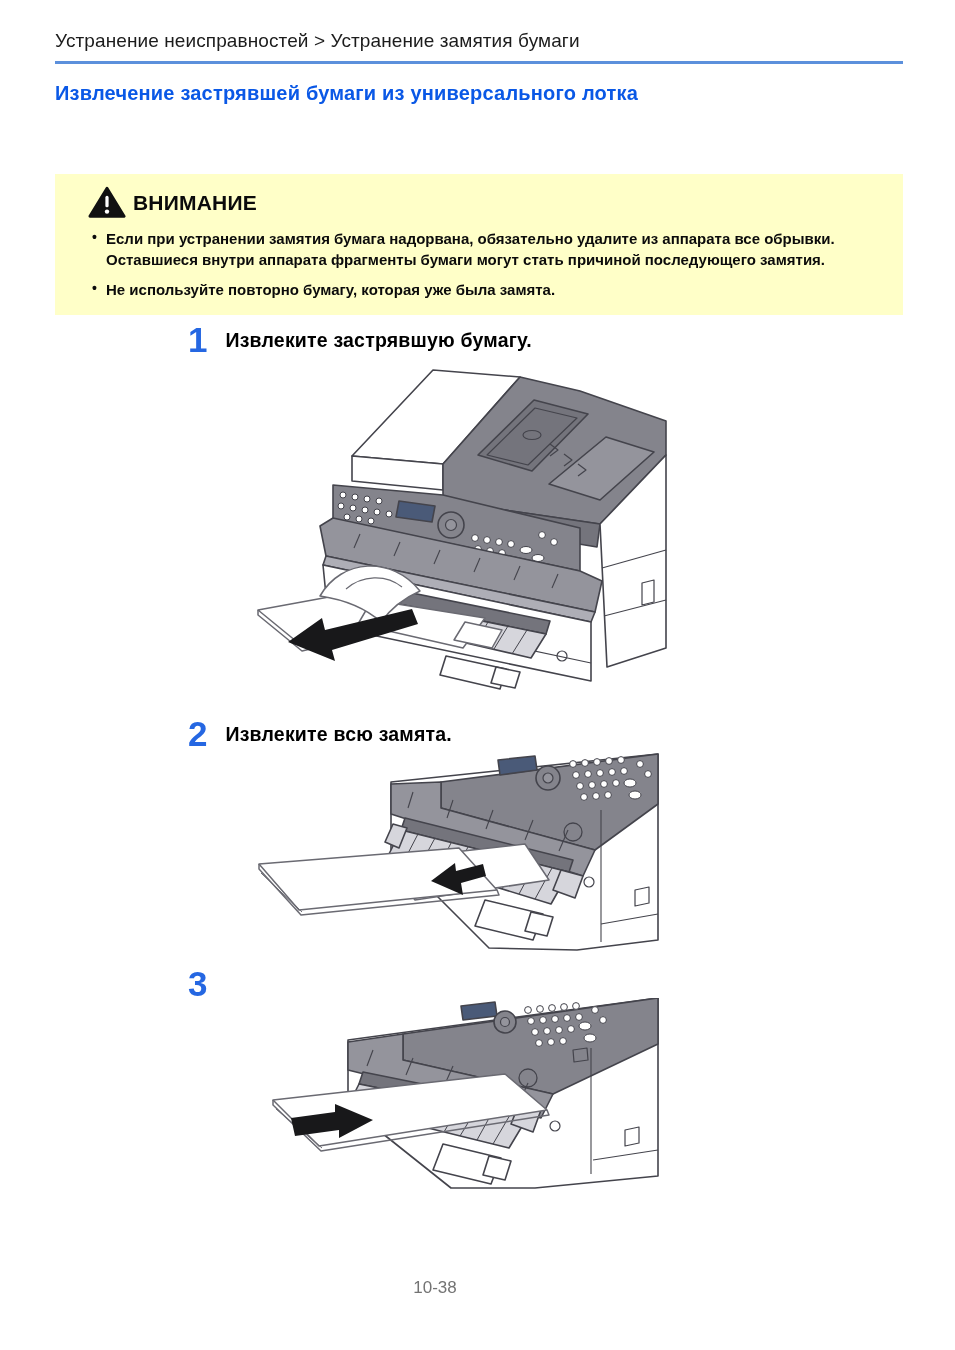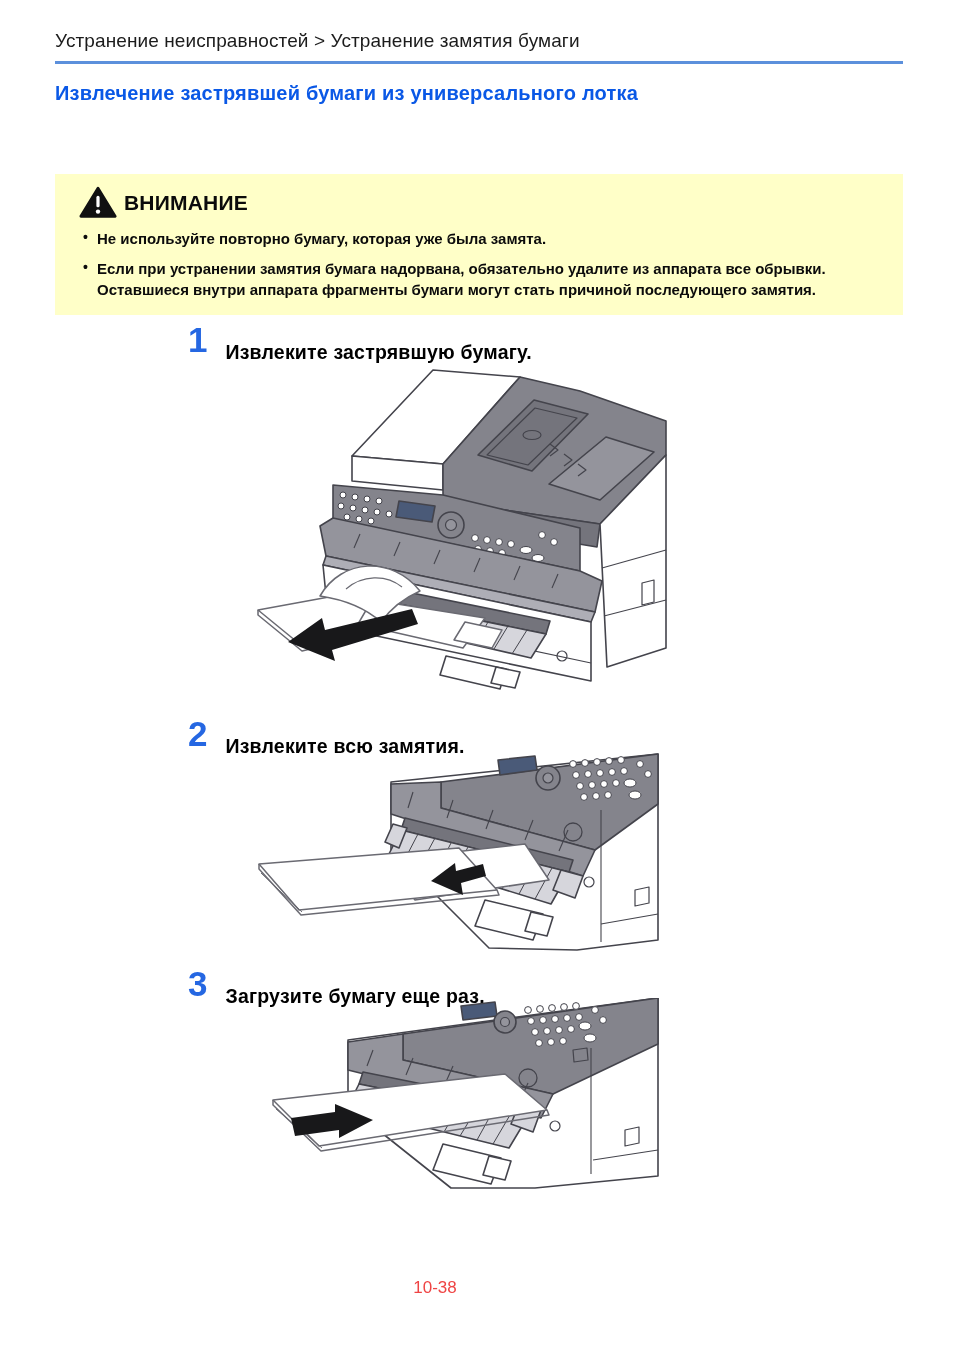--- a/index.html
+++ b/index.html
@@ -28,48 +28,48 @@
   }
   .page-title{
     position:absolute;left:55px;top:80px;width:625px;
     font-size:20px;font-weight:bold;line-height:1.32;
     color:var(--heading_blue);letter-spacing:.2px;
   }
 
   .warning-box{
     position:absolute;left:55px;top:174px;width:848px;
     background:var(--warning_bg);
-    padding:12px 18px 15px 24px;
+    padding:12px 18px 15px 33px;
   }
   .warning-head{display:flex;align-items:center;gap:7px;margin-bottom:4px;}
   .warning-head svg{display:block;}
   .warning-label{font-size:21px;font-weight:bold;color:#0b0b0b;letter-spacing:.2px;}
   .warning-list{list-style:none;}
   .warning-list li{
     position:relative;padding-left:18px;margin-top:9px;
     font-size:15px;font-weight:bold;line-height:1.4;color:#0b0b0b;
   }
   .warning-list li::before{
     content:"\2022";position:absolute;left:4px;top:0;
     font-size:14px;
   }
 
   .step-head{position:absolute;left:188px;display:flex;align-items:flex-start;gap:19px;}
   .step-num{
     font-size:35px;font-weight:bold;color:var(--step_number_blue);
     line-height:1;letter-spacing:-1px;
   }
-  .step-text{font-size:19.5px;font-weight:bold;color:#000;margin-top:19px;letter-spacing:.2px;}
+  .step-text{font-size:19.5px;font-weight:bold;color:#000;margin-top:7px;letter-spacing:.2px;}
 
   .illus{position:absolute;}
   .illus svg{display:block;width:100%;height:100%;}
 
   .page-number{
     position:absolute;left:0;top:1278px;width:870px;text-align:center;
-    font-size:17px;color:#ef4444;
+    font-size:17px;color:#737373;
   }
 </style>
 </head>
 <body>
 
 <div class="page">
 
   <div class="breadcrumb">Устранение неисправностей &gt; Устранение замятия бумаги</div>
   <div class="rule"></div>
   <h1 class="page-title">Извлечение застрявшей бумаги из универсального лотка</h1>
@@ -79,22 +79,22 @@
       <span>
         <svg width="38" height="33" viewBox="0 0 40 34">
           <path d="M20,2 L38,31.5 L2,31.5 Z" fill="#111" stroke="#111" stroke-width="3" stroke-linejoin="round"></path>
           <rect x="18.3" y="10" width="3.4" height="12" rx="1.7" fill="#fff"></rect>
           <circle cx="20" cy="26.6" r="2.3" fill="#fff"></circle>
         </svg>
       </span>
       <span class="warning-label">ВНИМАНИЕ</span>
     </div>
     <ul class="warning-list">
+      <li><span>Если при устранении замятия бумага надорвана, обязательно удалите из аппарата все обрывки. Оставшиеся внутри аппарата фрагменты бумаги могут стать причиной последующего замятия.</span></li>
       <li><span>Не используйте повторно бумагу, которая уже была замята.</span></li>
-      <li><span>Если при устранении замятия бумага надорвана, обязательно удалите из аппарата все обрывки. Оставшиеся внутри аппарата фрагменты бумаги могут стать причиной последующего замятия.</span></li>
     </ul>
   </div>
 
   <div class="step-head" style="top:322px;">
     <span class="step-num">1</span>
     <span class="step-text">Извлеките застрявшую бумагу.</span>
   </div>
 
   <div class="illus" style="left:250px;top:358px;width:425px;height:338px;" aria-label="МФУ с открытым универсальным лотком: застрявшая бумага извлекается по стрелке влево">
     <svg viewBox="0 0 425 338">
@@ -192,21 +192,21 @@
         <path d="M70,238 C92,200 142,198 170,233 C152,241 139,253 131,264 C112,247 90,241 70,238 Z" fill="#fff"></path>
         <path d="M96,231 C112,217 136,216 152,229" fill="none" stroke-width="1.1"></path>
         <polygon points="215,264 252,272 242,290 204,282" fill="#fff"></polygon>
       </g>
       <polygon points="38,284 72,260 75,272 162,251 168,266 82,292 85,303" fill="#18181a"></polygon>
     </svg>
   </div>
 
   <div class="step-head" style="top:716px;">
     <span class="step-num">2</span>
-    <span class="step-text">Извлеките всю замятия.</span>
+    <span class="step-text">Извлеките всю замята.</span>
   </div>
 
   <div class="illus" style="left:243px;top:752px;width:418px;height:206px;" aria-label="Универсальный лоток крупным планом: вся бумага извлекается по стрелке влево">
     <svg viewBox="0 0 418 206">
       <g stroke="#44444c" stroke-width="1.6" stroke-linejoin="round">
 
         <polygon points="148,30 415,2 415,188 334,198 246,196 148,98" fill="#fff"></polygon>
 
         <polygon points="198,30 415,2 415,52 352,98 198,56" fill="#84848c"></polygon>
         <polygon points="255,8 292,4 294,18 257,23" fill="#4a5a78"></polygon>
@@ -276,21 +276,20 @@
         <polygon points="16,112 216,96 254,138 56,158" fill="#fff"></polygon>
         <path d="M16,112 L16,117 L58,163 L256,143 L254,138" fill="none"></path>
         <path d="M18,121 L59,160" fill="none" stroke-width="1"></path>
       </g>
       <polygon points="188,129 212,111 213,119 240,112 243,124 218,131 220,143" fill="#18181a"></polygon>
     </svg>
   </div>
 
   <div class="step-head" style="top:966px;">
     <span class="step-num">3</span>
-    <span class="step-text">Загрузите бумагу еще раз.</span>
   </div>
 
   <div class="illus" style="left:243px;top:998px;width:418px;height:196px;" aria-label="Универсальный лоток крупным планом: бумага загружается по стрелке вправо">
     <svg viewBox="0 0 418 196">
       <g stroke="#44444c" stroke-width="1.6" stroke-linejoin="round">
 
         <polygon points="105,42 415,0 415,178 292,190 208,190 105,108" fill="#fff"></polygon>
 
         <polygon points="160,36 415,0 415,46 310,96 160,62" fill="#84848c"></polygon>
         <polygon points="218,8 252,4 254,18 220,22" fill="#4a5a78"></polygon>

